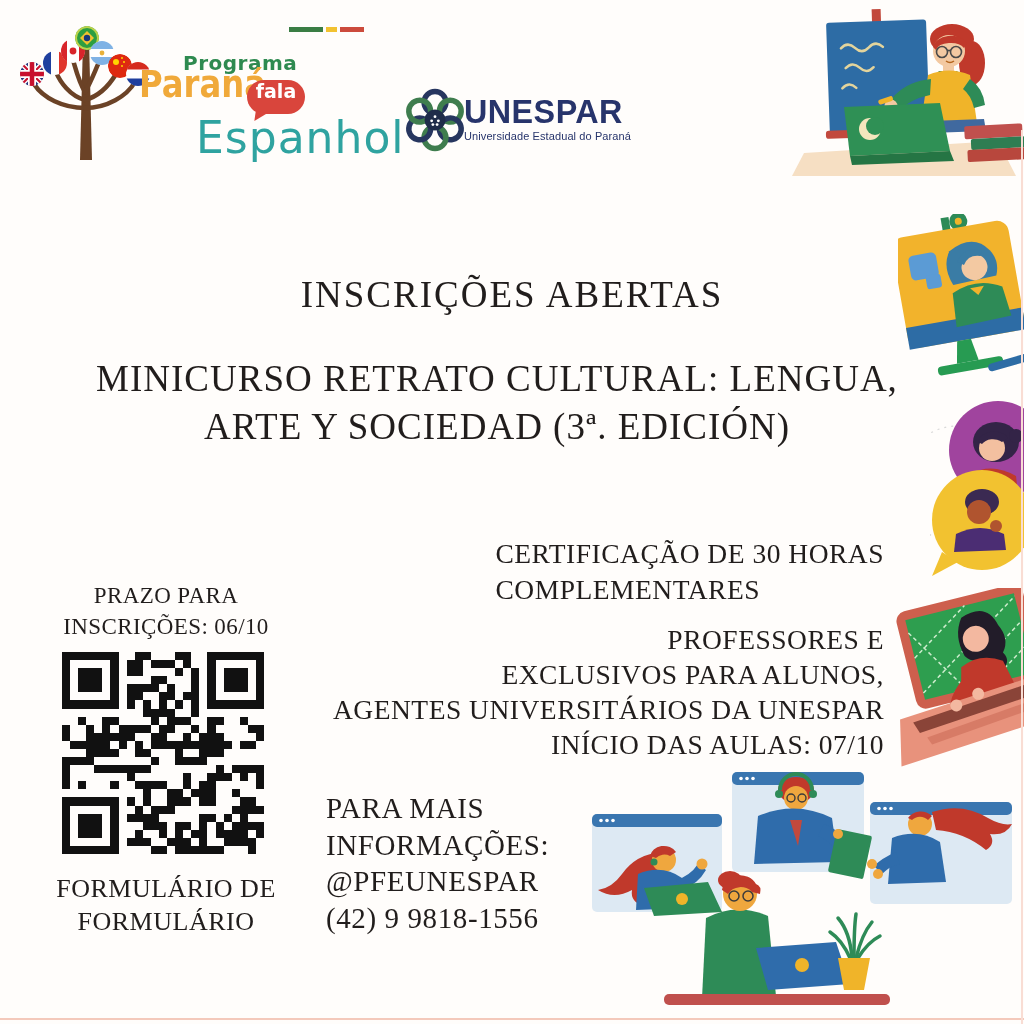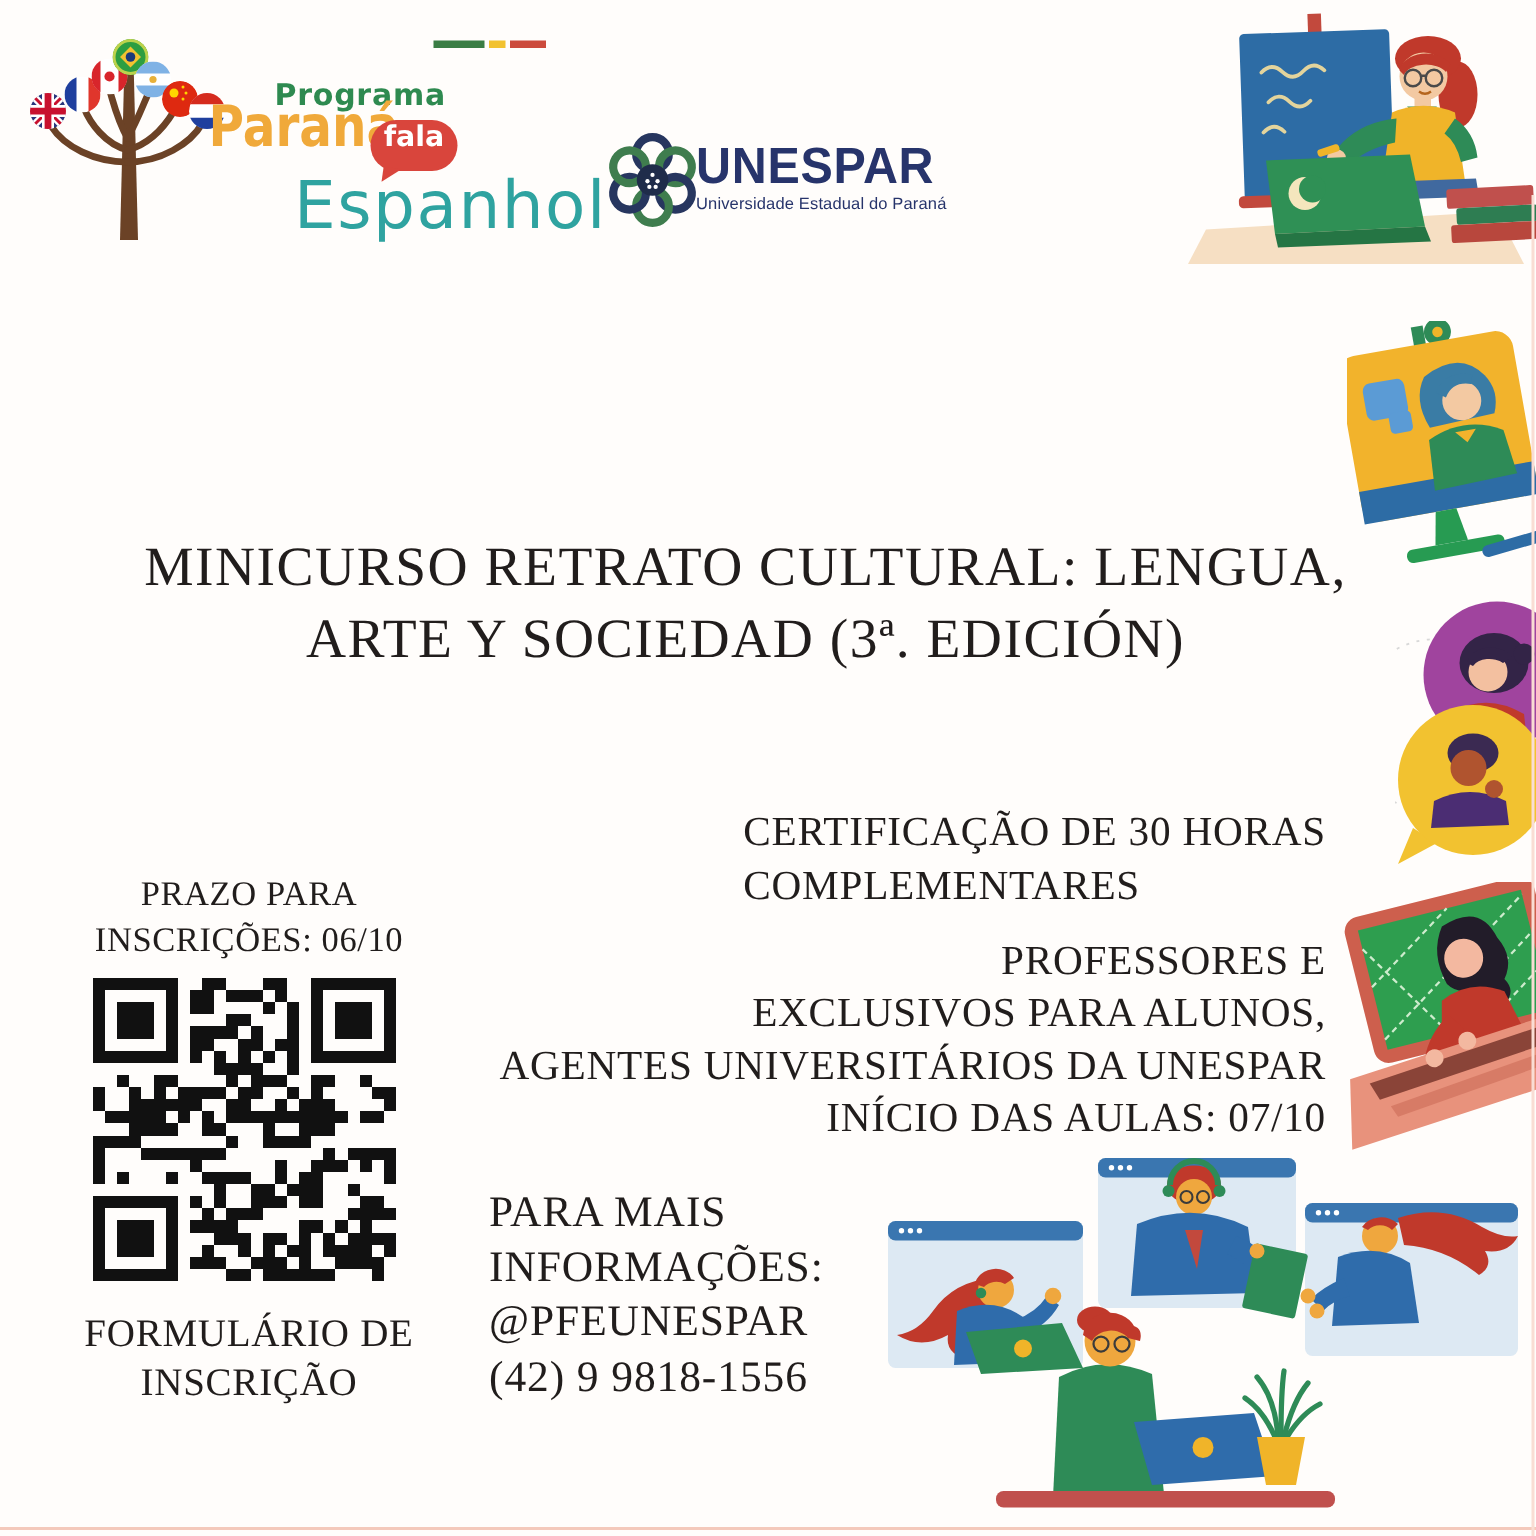--- a/index.html
+++ b/index.html
@@ -330,20 +330,21 @@
         <path d="M274,190 q0,-30 2,-44"></path>
         <path d="M276,190 q6,-24 16,-36"></path>
         <path d="M270,190 q-8,-18 -20,-26"></path>
         <path d="M278,190 q10,-16 22,-22"></path>
       </g>
       <polygon points="258,190 290,190 284,222 264,222" fill="#f0b429"></polygon>
     </g>
     <rect x="84" y="226" width="226" height="11" rx="5" fill="#c0504d"></rect>
   </svg>
 
+  <div class="title">INSCRIÇÕES ABERTAS</div>
   <div class="subtitle">
     <div>MINICURSO RETRATO CULTURAL: LENGUA,</div>
     <div>ARTE Y SOCIEDAD (3ª. EDICIÓN)</div>
   </div>
 
   <div class="cert">
     <div>CERTIFICAÇÃO DE 30 HORAS</div>
     <div>COMPLEMENTARES</div>
   </div>
   <div class="audience">
@@ -672,21 +673,21 @@
         <rect x="112" y="192" width="8" height="8"></rect>
         <rect x="120" y="192" width="8" height="8"></rect>
         <rect x="128" y="192" width="8" height="8"></rect>
         <rect x="136" y="192" width="8" height="8"></rect>
         <rect x="144" y="192" width="8" height="8"></rect>
         <rect x="152" y="192" width="8" height="8"></rect>
         <rect x="184" y="192" width="8" height="8"></rect>
       </svg></div>
   <div class="formlbl">
     <div>FORMULÁRIO DE</div>
-    <div>INSCRIÇÃO</div>
+    <div>FORMULÁRIO</div>
   </div>
 
   <div class="contact">
     <div>PARA MAIS</div>
     <div>INFORMAÇÕES:</div>
     <div>@PFEUNESPAR</div>
     <div>(42) 9 9818-1556</div>
   </div>
 
   <div class="frame-bottom"></div>

